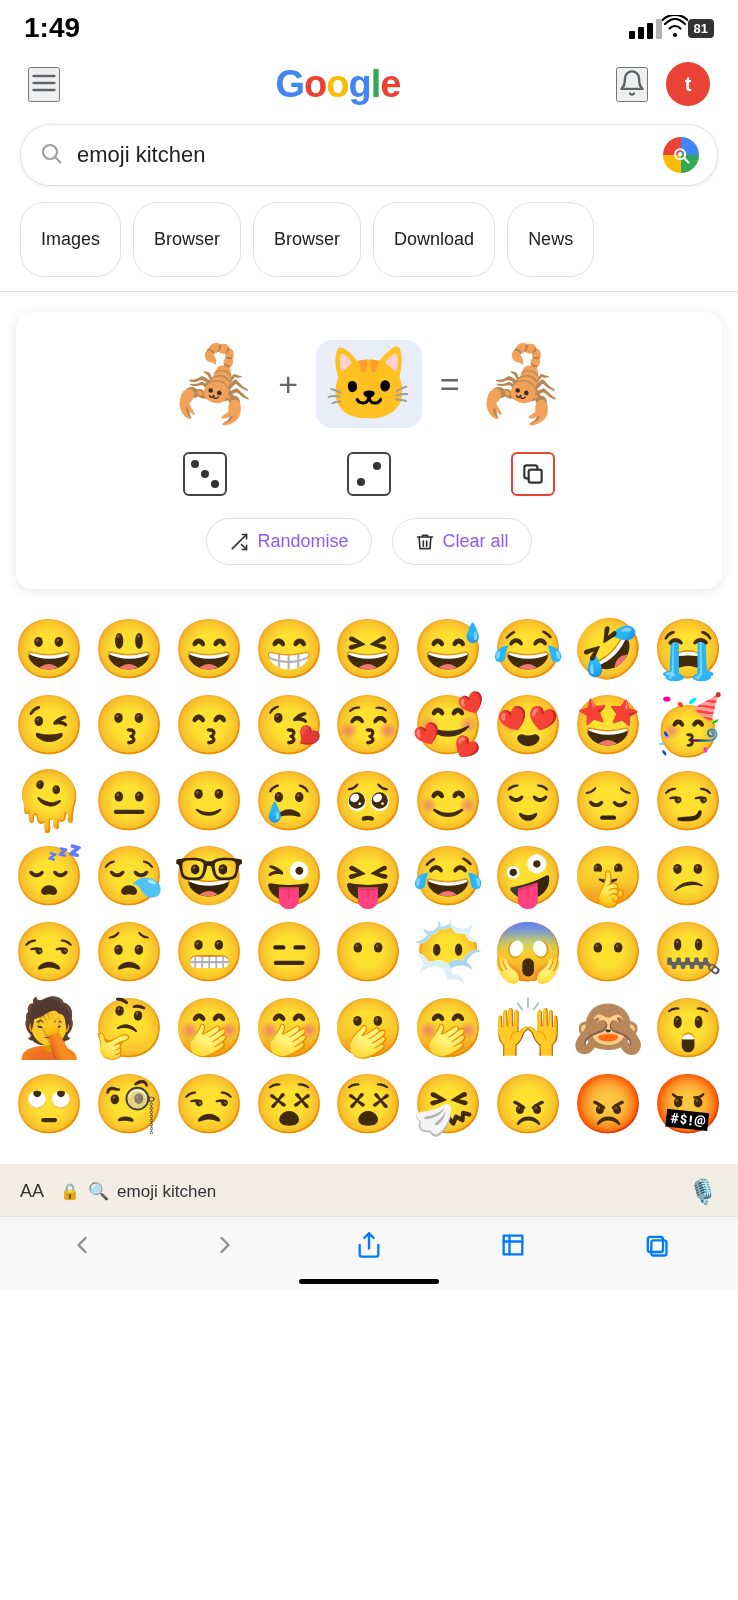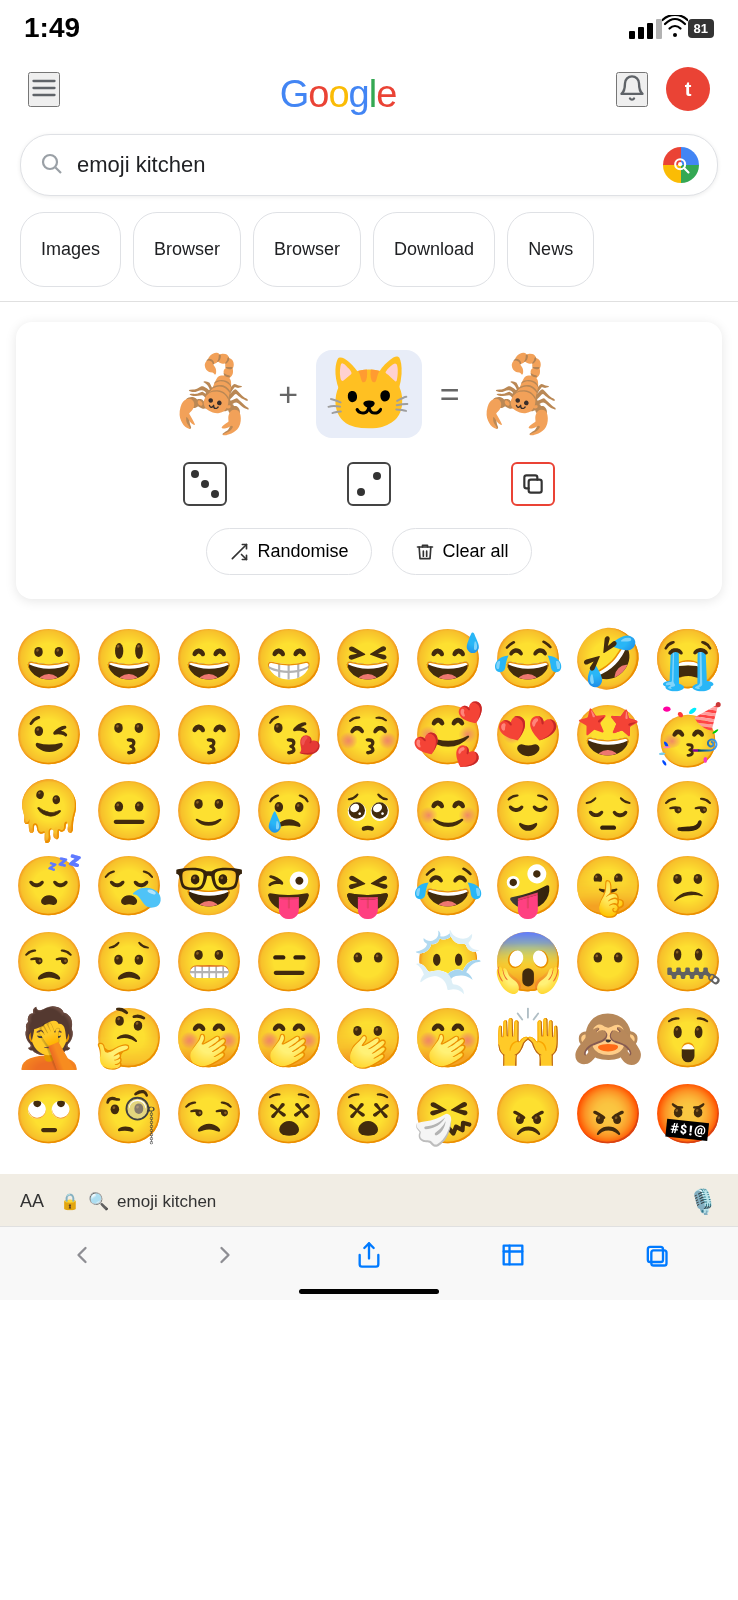--- a/index.html
+++ b/index.html
@@ -63,23 +63,22 @@
     .header {
       display: flex;
       justify-content: space-between;
       align-items: center;
       padding: 10px 28px 14px;
       background: #fff;
     }
     .hamburger-icon svg { width: 28px; height: 28px; }
     .google-logo {
       font-size: 38px;
-      font-weight: 400;
+      font-weight: 700;
       letter-spacing: -1px;
-      margin-top: 11px;
     }
     .google-logo .g1 { color: #4285f4; }
     .google-logo .g2 { color: #ea4335; }
     .google-logo .g3 { color: #fbbc05; }
     .google-logo .g4 { color: #4285f4; }
     .google-logo .g5 { color: #34a853; }
     .google-logo .g6 { color: #ea4335; }
     .header-actions {
       display: flex;
       align-items: center;
@@ -251,21 +250,21 @@
       gap: 20px;
     }
     .action-btn {
       display: flex;
       align-items: center;
       gap: 8px;
       border: 1.5px solid #dfe1e5;
       border-radius: 24px;
       padding: 12px 22px;
       font-size: 18px;
-      color: #000000;
+      color: #8b5cf6;
       background: #fff;
       cursor: pointer;
       text-align: right;
     }
 
     
     .emoji-grid {
       padding: 0 10px;
     }
     .emoji-row {

